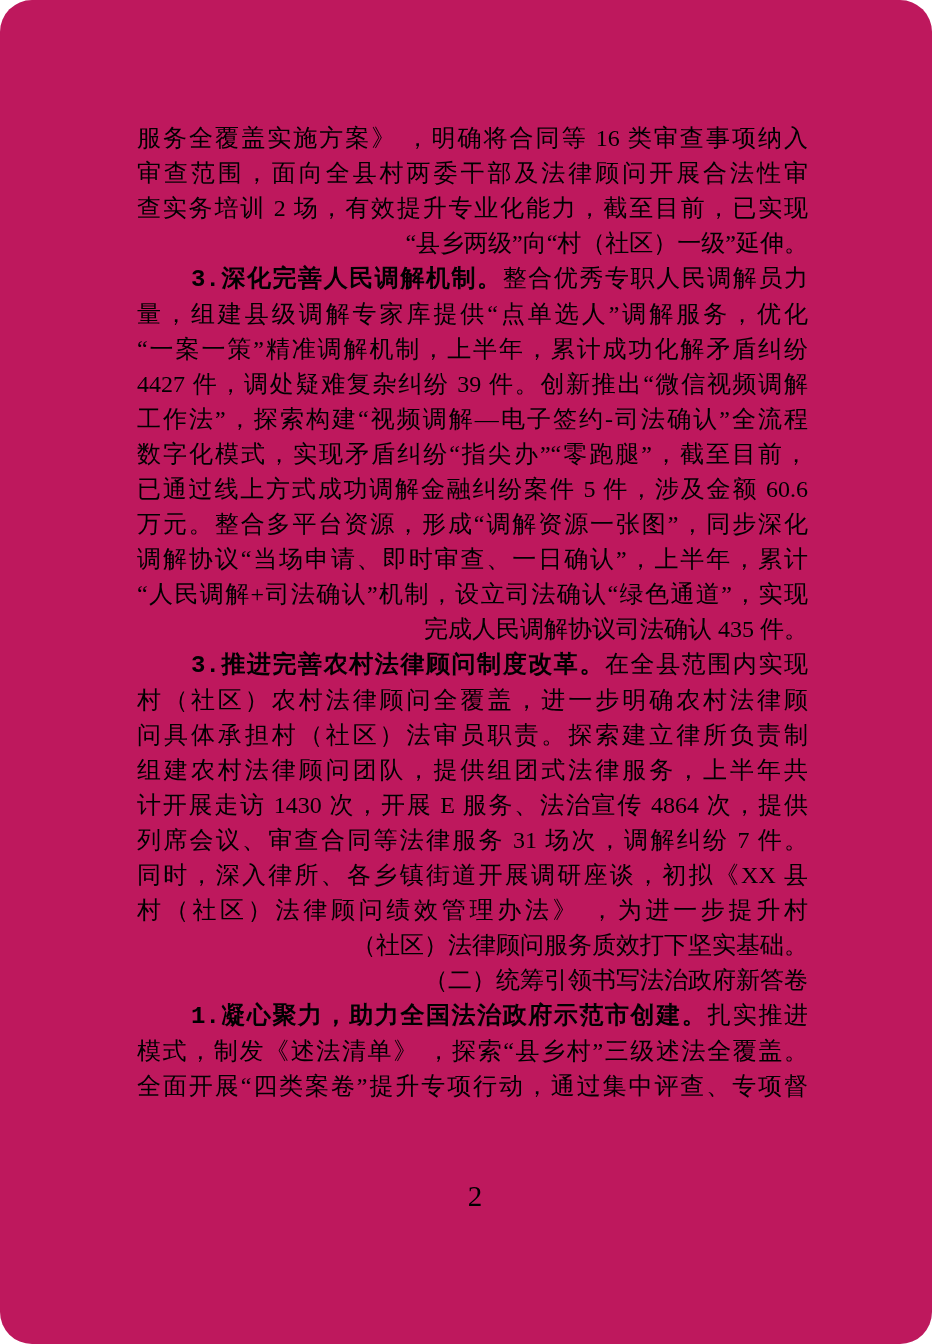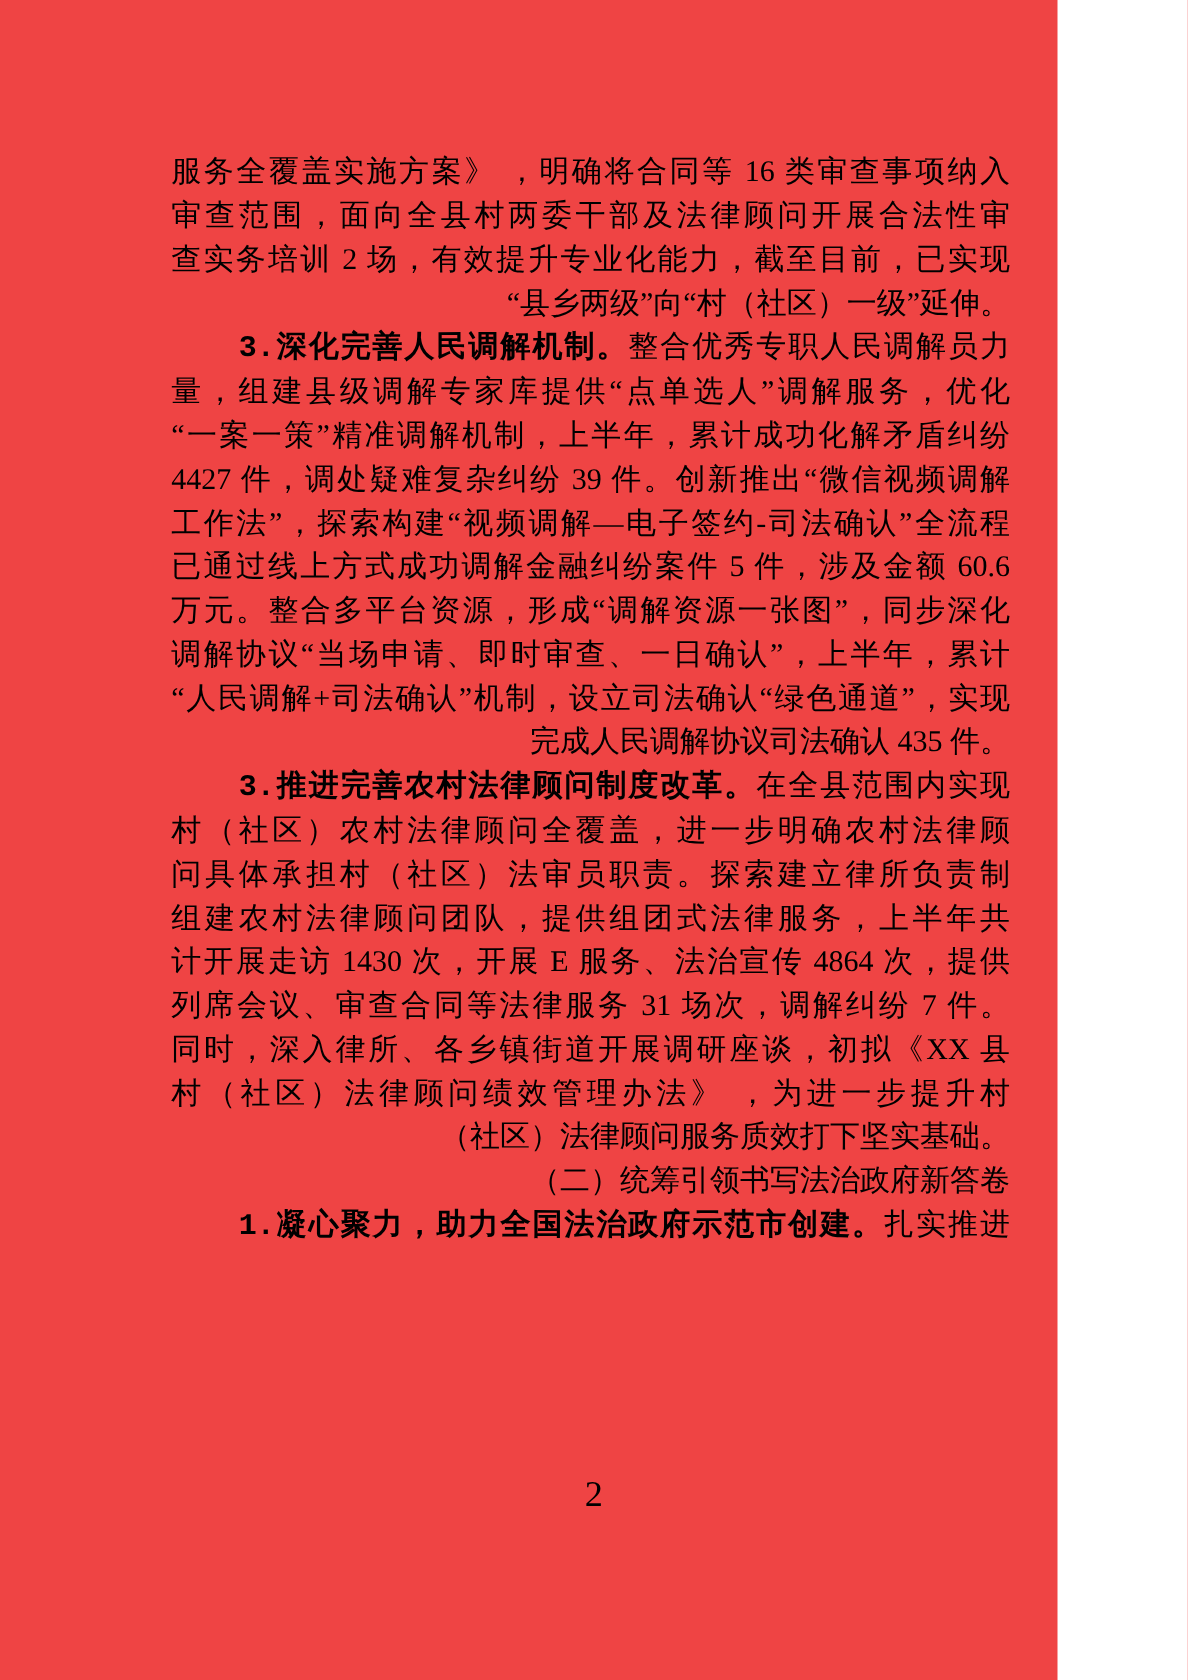--- a/index.html
+++ b/index.html
@@ -1,23 +1,24 @@
 <!DOCTYPE html>
 <html><head>
 <meta charset="utf-8">
 <style>
   html, body { margin:0; padding:0; background:#ffffff; }
   .page {
     position:relative;
-    width:846px;
+    width:932px;
     height:1344px;
-    background:#ef4444;
+    background:#be185d;
     color:#000000;
     font-family:"Liberation Serif","DejaVu Serif",serif;
     overflow:hidden;
+    border-radius:32px;
   }
   .text-block {
     position:absolute;
     left:137px;
     top:121px;
     width:671px;
     font-size:24px;
     line-height:35px;
   }
   .ln {
@@ -54,37 +55,40 @@
     <div class="ln">服务全覆盖实施方案》 ，明确将合同等 16 类审查事项纳入</div>
     <div class="ln">审查范围，面向全县村两委干部及法律顾问开展合法性审</div>
     <div class="ln">查实务培训 2 场，有效提升专业化能力，截至目前，已实现</div>
     <div class="ln end">“县乡两级”向“村（社区）一级”延伸。</div>
 
     <div class="ln ind"><span class="lead">3.深化完善人民调解机制。</span><span>整合优秀专职人民调解员力</span></div>
     <div class="ln">量，组建县级调解专家库提供“点单选人”调解服务，优化</div>
     <div class="ln">“一案一策”精准调解机制，上半年，累计成功化解矛盾纠纷</div>
     <div class="ln">4427 件，调处疑难复杂纠纷 39 件。创新推出“微信视频调解</div>
     <div class="ln">工作法”，探索构建“视频调解—电子签约-司法确认”全流程</div>
+    <div class="ln">数字化模式，实现矛盾纠纷“指尖办”“零跑腿”，截至目前，</div>
     <div class="ln">已通过线上方式成功调解金融纠纷案件 5 件，涉及金额 60.6</div>
     <div class="ln">万元。整合多平台资源，形成“调解资源一张图”，同步深化</div>
     <div class="ln">调解协议“当场申请、即时审查、一日确认”，上半年，累计</div>
     <div class="ln">“人民调解+司法确认”机制，设立司法确认“绿色通道”，实现</div>
     <div class="ln end">完成人民调解协议司法确认 435 件。</div>
 
     <div class="ln ind"><span class="lead">3.推进完善农村法律顾问制度改革。</span><span>在全县范围内实现</span></div>
     <div class="ln">村（社区）农村法律顾问全覆盖，进一步明确农村法律顾</div>
     <div class="ln">问具体承担村（社区）法审员职责。探索建立律所负责制</div>
     <div class="ln">组建农村法律顾问团队，提供组团式法律服务，上半年共</div>
     <div class="ln">计开展走访 1430 次，开展 E 服务、法治宣传 4864 次，提供</div>
     <div class="ln">列席会议、审查合同等法律服务 31 场次，调解纠纷 7 件。</div>
     <div class="ln">同时，深入律所、各乡镇街道开展调研座谈，初拟《XX 县</div>
     <div class="ln">村（社区）法律顾问绩效管理办法》 ，为进一步提升村</div>
     <div class="ln end">（社区）法律顾问服务质效打下坚实基础。</div>
 
     <div class="ln end ind">（二）统筹引领书写法治政府新答卷</div>
 
     <div class="ln ind"><span class="lead">1.凝心聚力，助力全国法治政府示范市创建。</span><span>扎实推进</span></div>
+    <div class="ln">模式，制发《述法清单》 ，探索“县乡村”三级述法全覆盖。</div>
+    <div class="ln">全面开展“四类案卷”提升专项行动，通过集中评查、专项督</div>
 
   </div>
 
   <div class="page-number">2</div>
 
 </div>
 
 </body></html>

